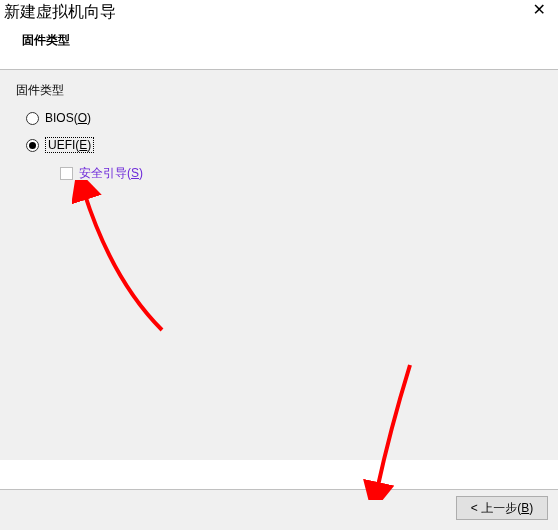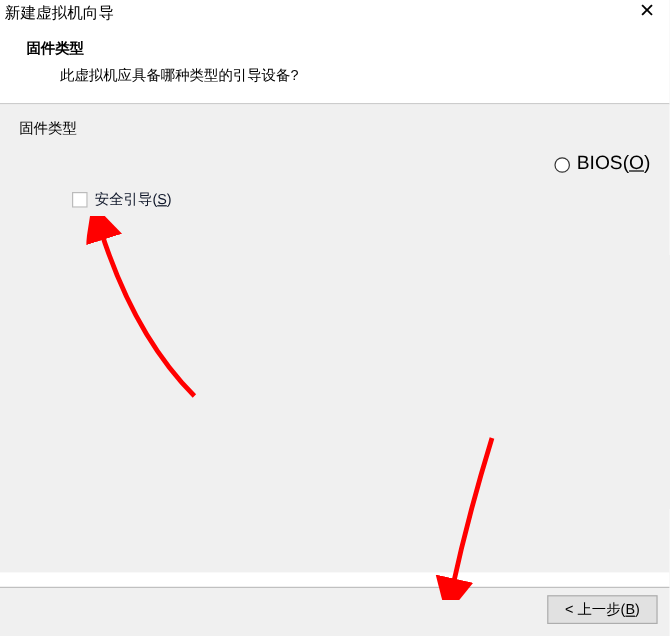--- a/index.html
+++ b/index.html
@@ -18,21 +18,21 @@
       overflow: hidden;
     }
     .title-bar {
       display: flex;
       justify-content: space-between;
       align-items: flex-start;
       height: 22px;
       padding: 2px 6px 0 4px;
     }
     .title-text {
-      font-size: 13px;
+      font-size: 16px;
       color: #000;
     }
     .close-x {
       font-size: 16px;
       line-height: 16px;
       color: #000;
       padding: 0 6px;
       cursor: default;
     }
     .header-section {
@@ -60,24 +60,23 @@
       height: 390px;
     }
     .group-label {
       font-size: 12px;
       color: #000;
       margin-bottom: 12px;
     }
     .radio-row {
       display: flex;
       align-items: center;
-      margin: 6px 0 12px 20px;
-      font-size: 16px;
+      margin: 6px 0 12px 10px;
+      font-size: 12px;
       cursor: default;
-      justify-content: flex-end;
     }
     .radio-circle {
       width: 13px;
       height: 13px;
       border: 1px solid #333;
       border-radius: 50%;
       background: #fff;
       margin-right: 6px;
       display: inline-flex;
       align-items: center;
@@ -94,21 +93,21 @@
       text-decoration: underline;
     }
     .selected-box {
       border: 1px dotted #000;
       padding: 0 2px;
     }
     .checkbox-row {
       display: flex;
       align-items: center;
       margin: 2px 0 0 24px;
-      color: #0f172a;
+      color: #6d28d9;
       font-size: 12px;
       padding-left: 20px;
     }
     .checkbox-square {
       width: 13px;
       height: 13px;
       border: 1px solid #bbb;
       background: #fff;
       margin-right: 6px;
       flex-shrink: 0;
@@ -168,33 +167,38 @@
 </head>
 <body>
 
 <div class="title-bar">
   <span class="title-text">新建虚拟机向导</span>
   <span class="close-x">✕</span>
 </div>
 
 <div class="header-section">
   <div class="header-title">固件类型</div>
-  <div class="header-subtitle">此虚拟机应具备哪种类型的引导设备?</div>
 </div>
 
 <div class="divider"></div>
 
 <div class="content-area">
   <div class="group-label">固件类型</div>
 
   <div class="radio-row">
     <span class="radio-circle"></span>
     <span class="radio-label"><span>BIOS(</span><span class="underline">O</span><span>)</span></span>
   </div>
 
+  <div class="radio-row">
+    <span class="radio-circle">
+        <span class="radio-dot"></span>
+      </span>
+    <span class="radio-label selected-box"><span>UEFI(</span><span class="underline">E</span><span>)</span></span>
+  </div>
 
   <div class="checkbox-row">
     <span class="checkbox-square"></span>
     <span class="checkbox-label"><span>安全引导(</span><span class="underline">S</span><span>)</span></span>
   </div>
 </div>
 
 <div class="button-bar">
   <button class="btn">
       <span>&lt; 上一步(</span>

